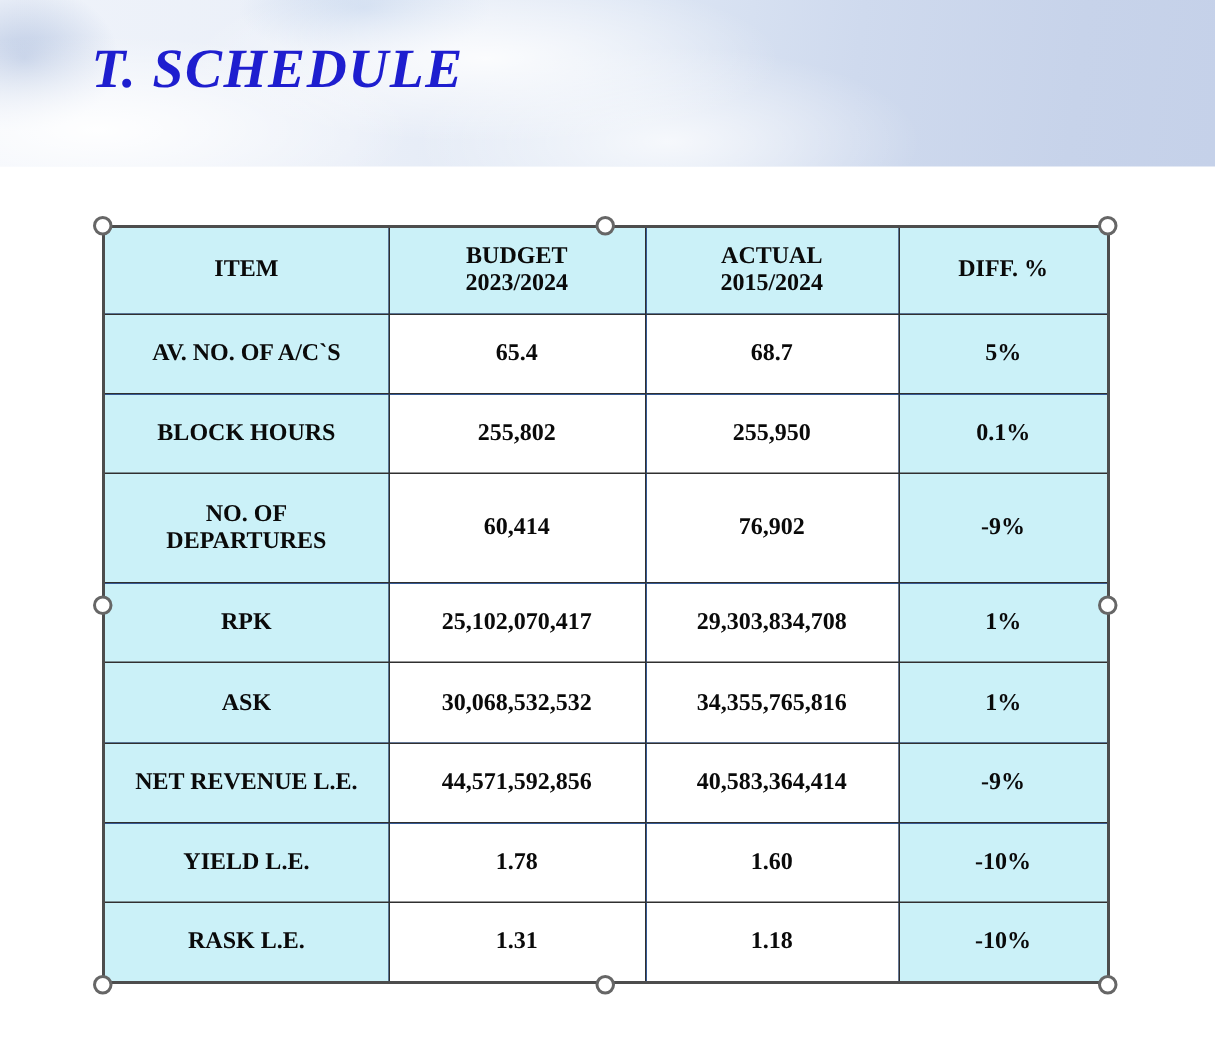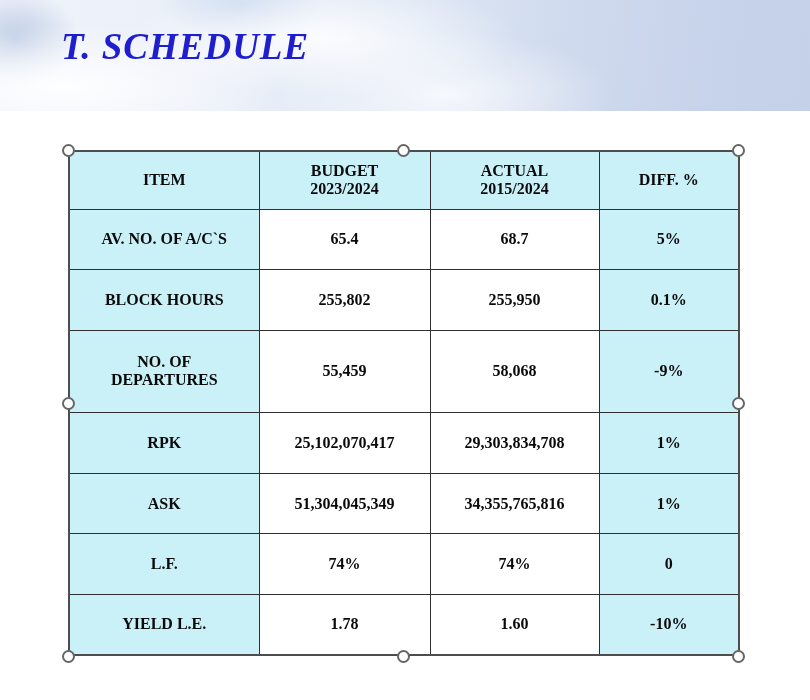--- a/index.html
+++ b/index.html
@@ -112,55 +112,61 @@
   <tr>
     <td class="c-item">BLOCK HOURS</td>
     <td class="c-num">255,802</td>
     <td class="c-num">255,950</td>
     <td class="c-diff">0.1%</td>
   </tr>
 
   <tr>
     <td class="c-item">NO. OF
 DEPARTURES</td>
-    <td class="c-num">55,459</td>
-    <td class="c-num">58,068</td>
+    <td class="c-num">60,414</td>
+    <td class="c-num">76,902</td>
     <td class="c-diff">-9%</td>
   </tr>
 
   <tr>
     <td class="c-item">RPK</td>
     <td class="c-num">25,102,070,417</td>
     <td class="c-num">29,303,834,708</td>
     <td class="c-diff">1%</td>
   </tr>
 
   <tr>
     <td class="c-item">ASK</td>
-    <td class="c-num">51,304,045,349</td>
+    <td class="c-num">30,068,532,532</td>
     <td class="c-num">34,355,765,816</td>
     <td class="c-diff">1%</td>
   </tr>
 
-  <tr>
-    <td class="c-item">L.F.</td>
-    <td class="c-num">74%</td>
-    <td class="c-num">74%</td>
-    <td class="c-diff">0</td>
-  </tr>
 
 
+  <tr>
+    <td class="c-item">NET REVENUE L.E.</td>
+    <td class="c-num">44,571,592,856</td>
+    <td class="c-num">40,583,364,414</td>
+    <td class="c-diff">-9%</td>
+  </tr>
 
   <tr>
     <td class="c-item">YIELD L.E.</td>
     <td class="c-num">1.78</td>
     <td class="c-num">1.60</td>
     <td class="c-diff">-10%</td>
   </tr>
 
+  <tr>
+    <td class="c-item">RASK L.E.</td>
+    <td class="c-num">1.31</td>
+    <td class="c-num">1.18</td>
+    <td class="c-diff">-10%</td>
+  </tr>
 </tbody>
   </table>
 </div>
 
 <div class="handle" style="left:61.5px; top:143.5px;"></div>
 <div class="handle" style="left:396.5px; top:143.5px;"></div>
 <div class="handle" style="left:731.5px; top:143.5px;"></div>
 <div class="handle" style="left:61.5px; top:396.5px;"></div>
 <div class="handle" style="left:731.5px; top:396.5px;"></div>
 <div class="handle" style="left:61.5px; top:649.5px;"></div>

